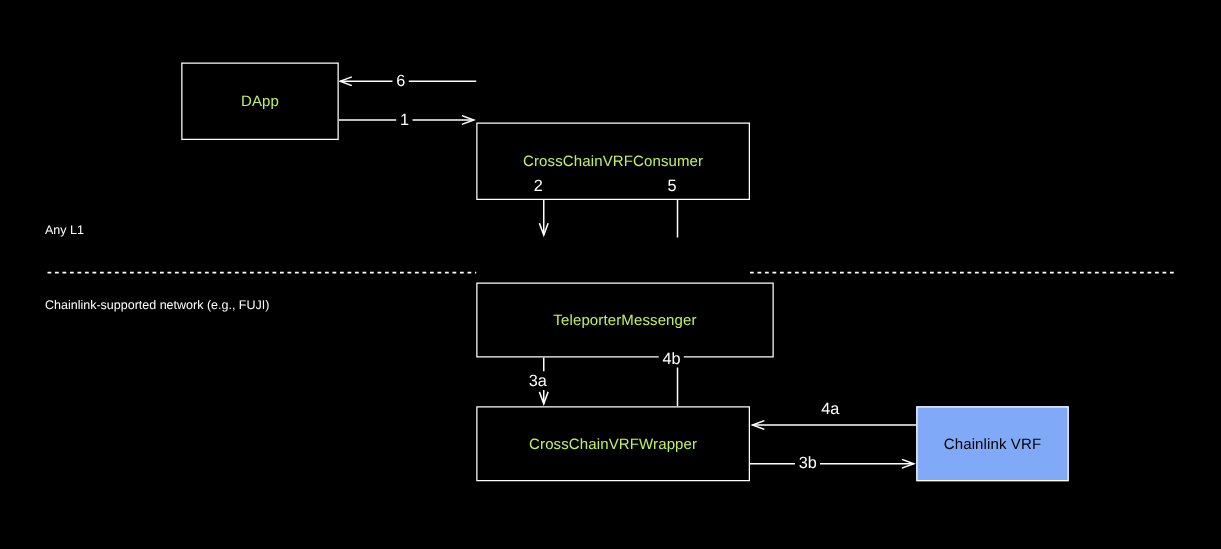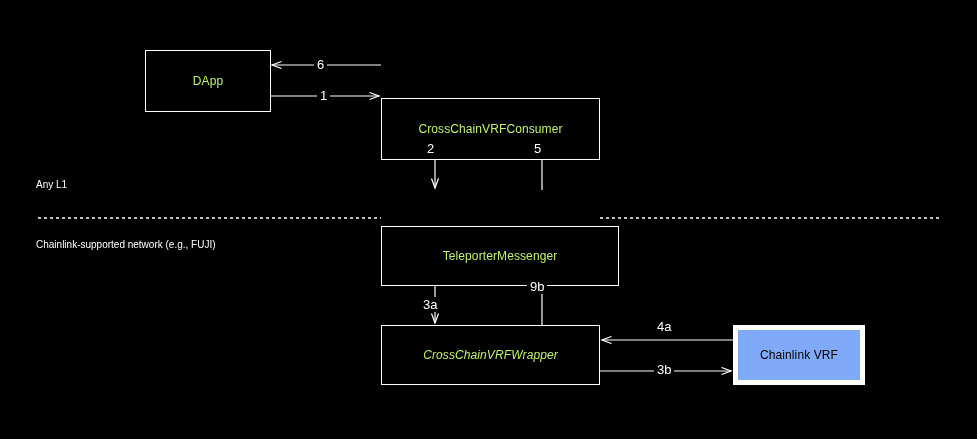--- a/index.html
+++ b/index.html
@@ -98,41 +98,41 @@
   </div>
 
   <div class="node node-dark" style="left:381px; top:50px; width:219px; height:62px;margin-top:48px;">
     <span class="node-label">CrossChainVRFConsumer</span>
   </div>
 
   <div class="node node-dark" style="left:381px; top:182px; width:238px; height:60px;margin-top:44px;">
     <span class="node-label">TeleporterMessenger</span>
   </div>
 
-  <div class="node node-dark" style="left:381px; top:325px; width:219px; height:60px;font-style:italic;">
+  <div class="node node-dark" style="left:381px; top:325px; width:219px; height:60px;">
     <span class="node-label">CrossChainVRFWrapper</span>
   </div>
 
-  <div class="node" style="left:733px; top:325px; width:132px; height:60px; background:#80a9f8; border:5px solid #ffffff; color:#000000;">
+  <div class="node" style="left:733px; top:325px; width:122px; height:60px; background:#80a9f8; border:1px solid #ffffff; color:#000000;">
     <span class="node-label">Chainlink VRF</span>
   </div>
 
   <div class="zone-label" style="left:36px; top:178px;">Any L1</div>
 
   <div class="zone-label" style="left:36px; top:238px;text-align:center;">Chainlink-supported network (e.g., FUJI)</div>
 
   <div class="edge-label" style="left:314px; top:57px;">6</div>
 
   <div class="edge-label" style="left:317px; top:88px;">1</div>
 
   <div class="edge-label" style="left:424px; top:141px;">2</div>
 
   <div class="edge-label" style="left:531px; top:141px;">5</div>
 
   <div class="edge-label" style="left:420px; top:297px;">3a</div>
 
-  <div class="edge-label" style="left:527px; top:279px;">9b</div>
+  <div class="edge-label" style="left:527px; top:279px;">4b</div>
 
   <div class="edge-label" style="left:654px; top:319px;">4a</div>
 
-  <div class="edge-label" style="left:654px; top:362px;">3b</div>
+  <div class="edge-label" style="left:636px; top:362px;">3b</div>
 
 </div>
 
 </body></html>

